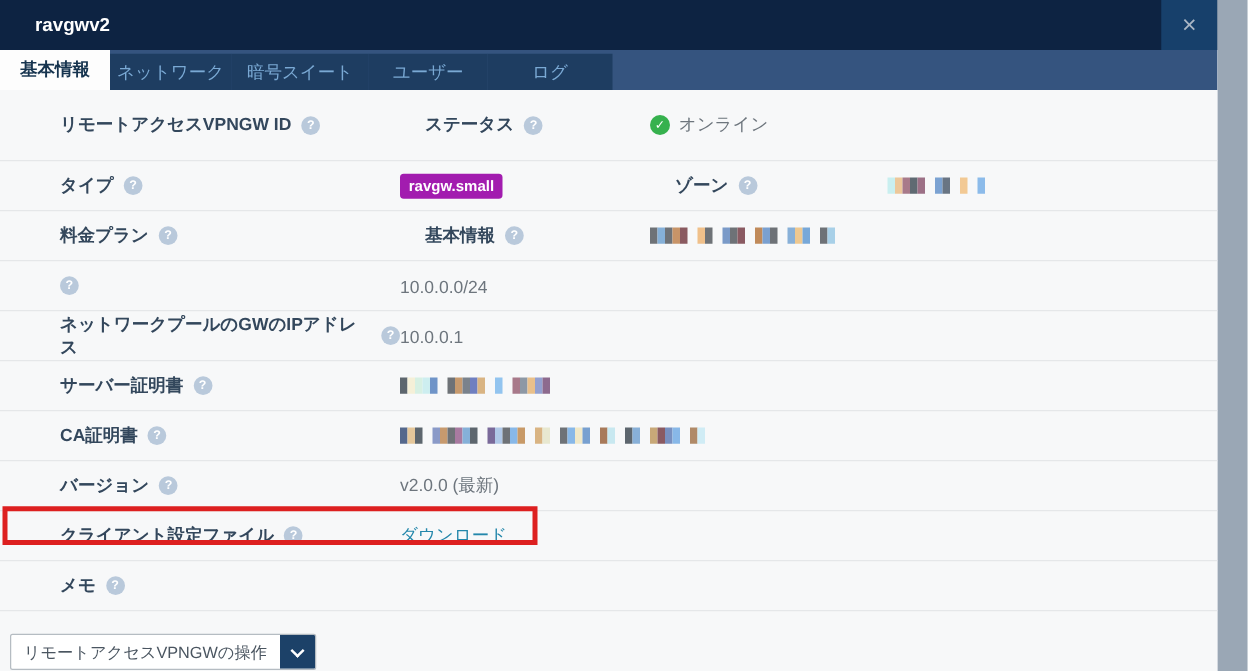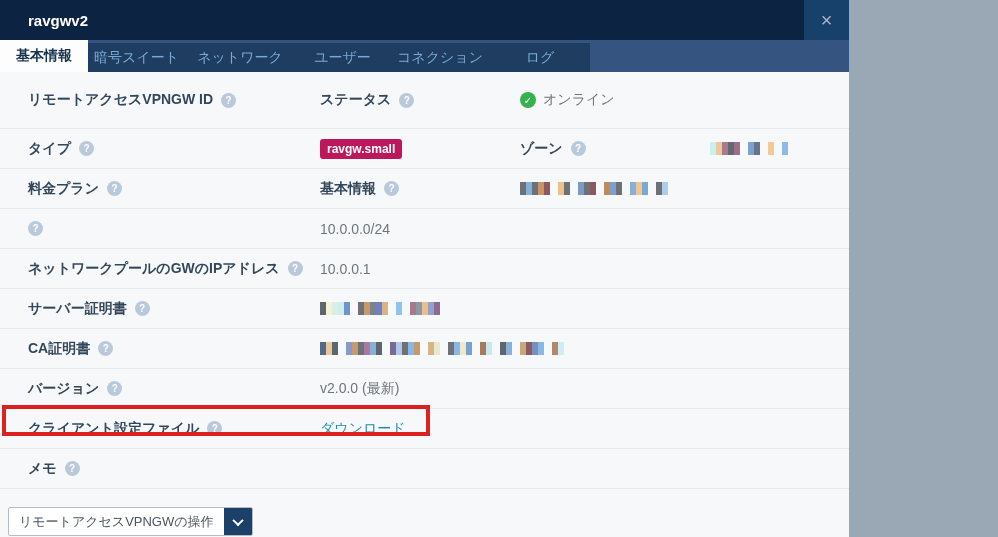--- a/index.html
+++ b/index.html
@@ -1,17 +1,17 @@
 <!DOCTYPE html>
 <html><head>
 <meta charset="utf-8">
 <style>
   * { box-sizing: border-box; margin: 0; padding: 0; }
   body { font-family: "Liberation Sans", "DejaVu Sans", sans-serif; background:#9aa7b5; }
-  .modal { position:relative; width:849px; height:537px; background:#f7f8f9; overflow:hidden; }
+  .modal { position:relative; width:974px; height:537px; background:#f7f8f9; overflow:hidden; }
 
   
   .titlebar { height:40px; background:#0d2342; display:flex; align-items:center; justify-content:space-between; }
   .titlebar .wtitle { color:#ffffff; font-weight:bold; font-size:15px; padding-left:28px; }
   .close-box { width:45px; height:40px; background:#17406b; display:flex; align-items:center; justify-content:center; cursor:pointer; }
   .close-box span { color:#aab6c4; font-size:20px; line-height:1; }
 
   
   .tabbar { height:32px; background:#35547f; display:flex; align-items:flex-end; }
   .tab { height:29px; background:#1e3d61; color:#7aa9d4; font-size:14px; display:flex; align-items:center; justify-content:center; cursor:pointer; }
@@ -20,25 +20,25 @@
   .tab:nth-child(3){ width:110px; }
   .tab:nth-child(4){ width:95px; }
   .tab:nth-child(5){ width:100px; }
   .tab:nth-child(6){ width:100px; }
   .tab.active { height:32px; background:#fdfdfd; color:#16344f; font-weight:bold; }
 
   
   .content { position:relative; background:#f7f8f9; }
   .row { display:grid; grid-template-columns:292px 200px 190px 1fr; align-items:center; min-height:40px; padding-left:28px; border-bottom:1px solid #e5e7e9; }
   .row-tall { min-height:57px; }
-  .cell-label { display:flex; align-items:center; gap:8px; font-size:14px; font-weight:bold; color:#33475c; }
+  .cell-label { display:flex; align-items:center; gap:8px; font-size:14px; font-weight:bold; color:#33475c;margin-left:20px; }
   .cell-value { font-size:14px; color:#6d757d; display:flex; align-items:center; gap:2px; }
   .span-rest { grid-column:2 / 5; }
   .help { width:15px; height:15px; border-radius:50%; background:#b9c9db; color:#ffffff; font-size:10px; font-weight:bold; display:inline-flex; align-items:center; justify-content:center; cursor:pointer; flex:none; }
-  .badge { display:inline-block; background:#be185d; color:#ffffff; font-size:12px; font-weight:bold; padding:3px 7px; border-radius:3px; }
+  .badge { display:inline-block; background:#a21caf; color:#ffffff; font-size:12px; font-weight:bold; padding:3px 7px; border-radius:3px; }
   .status-wrap { display:flex; align-items:center; gap:7px; }
   .check-ic { width:16px; height:16px; border-radius:50%; background:#36b14e; color:#fff; font-size:10px; font-weight:bold; display:inline-flex; align-items:center; justify-content:center; }
   .dl-link { color:#2387ab; font-size:14px; text-decoration:underline; cursor:pointer; }
 
   
   .mosaic { display:inline-flex; align-items:center; }
   .mz { width:6px; height:13px; display:inline-block; }
   .mz-gap { width:8px; height:13px; display:inline-block; }
 
   
@@ -58,24 +58,23 @@
 
   <div class="titlebar">
     <div class="wtitle">ravgwv2</div>
     <div class="close-box">
       <span>×</span>
     </div>
   </div>
 
   <div class="tabbar">
     <div class="tab active">基本情報</div>
+    <div class="tab">ネットワーク</div>
     <div class="tab">暗号スイート</div>
-    <div class="tab">ネットワーク</div>
     <div class="tab">ユーザー</div>
-    <div class="tab">コネクション</div>
     <div class="tab">ログ</div>
   </div>
 
   <div class="content">
 
     <div class="row row-tall">
       <div class="cell-label">
         <span>リモートアクセスVPNGW ID</span>
         <span class="help">?</span>
       </div>

